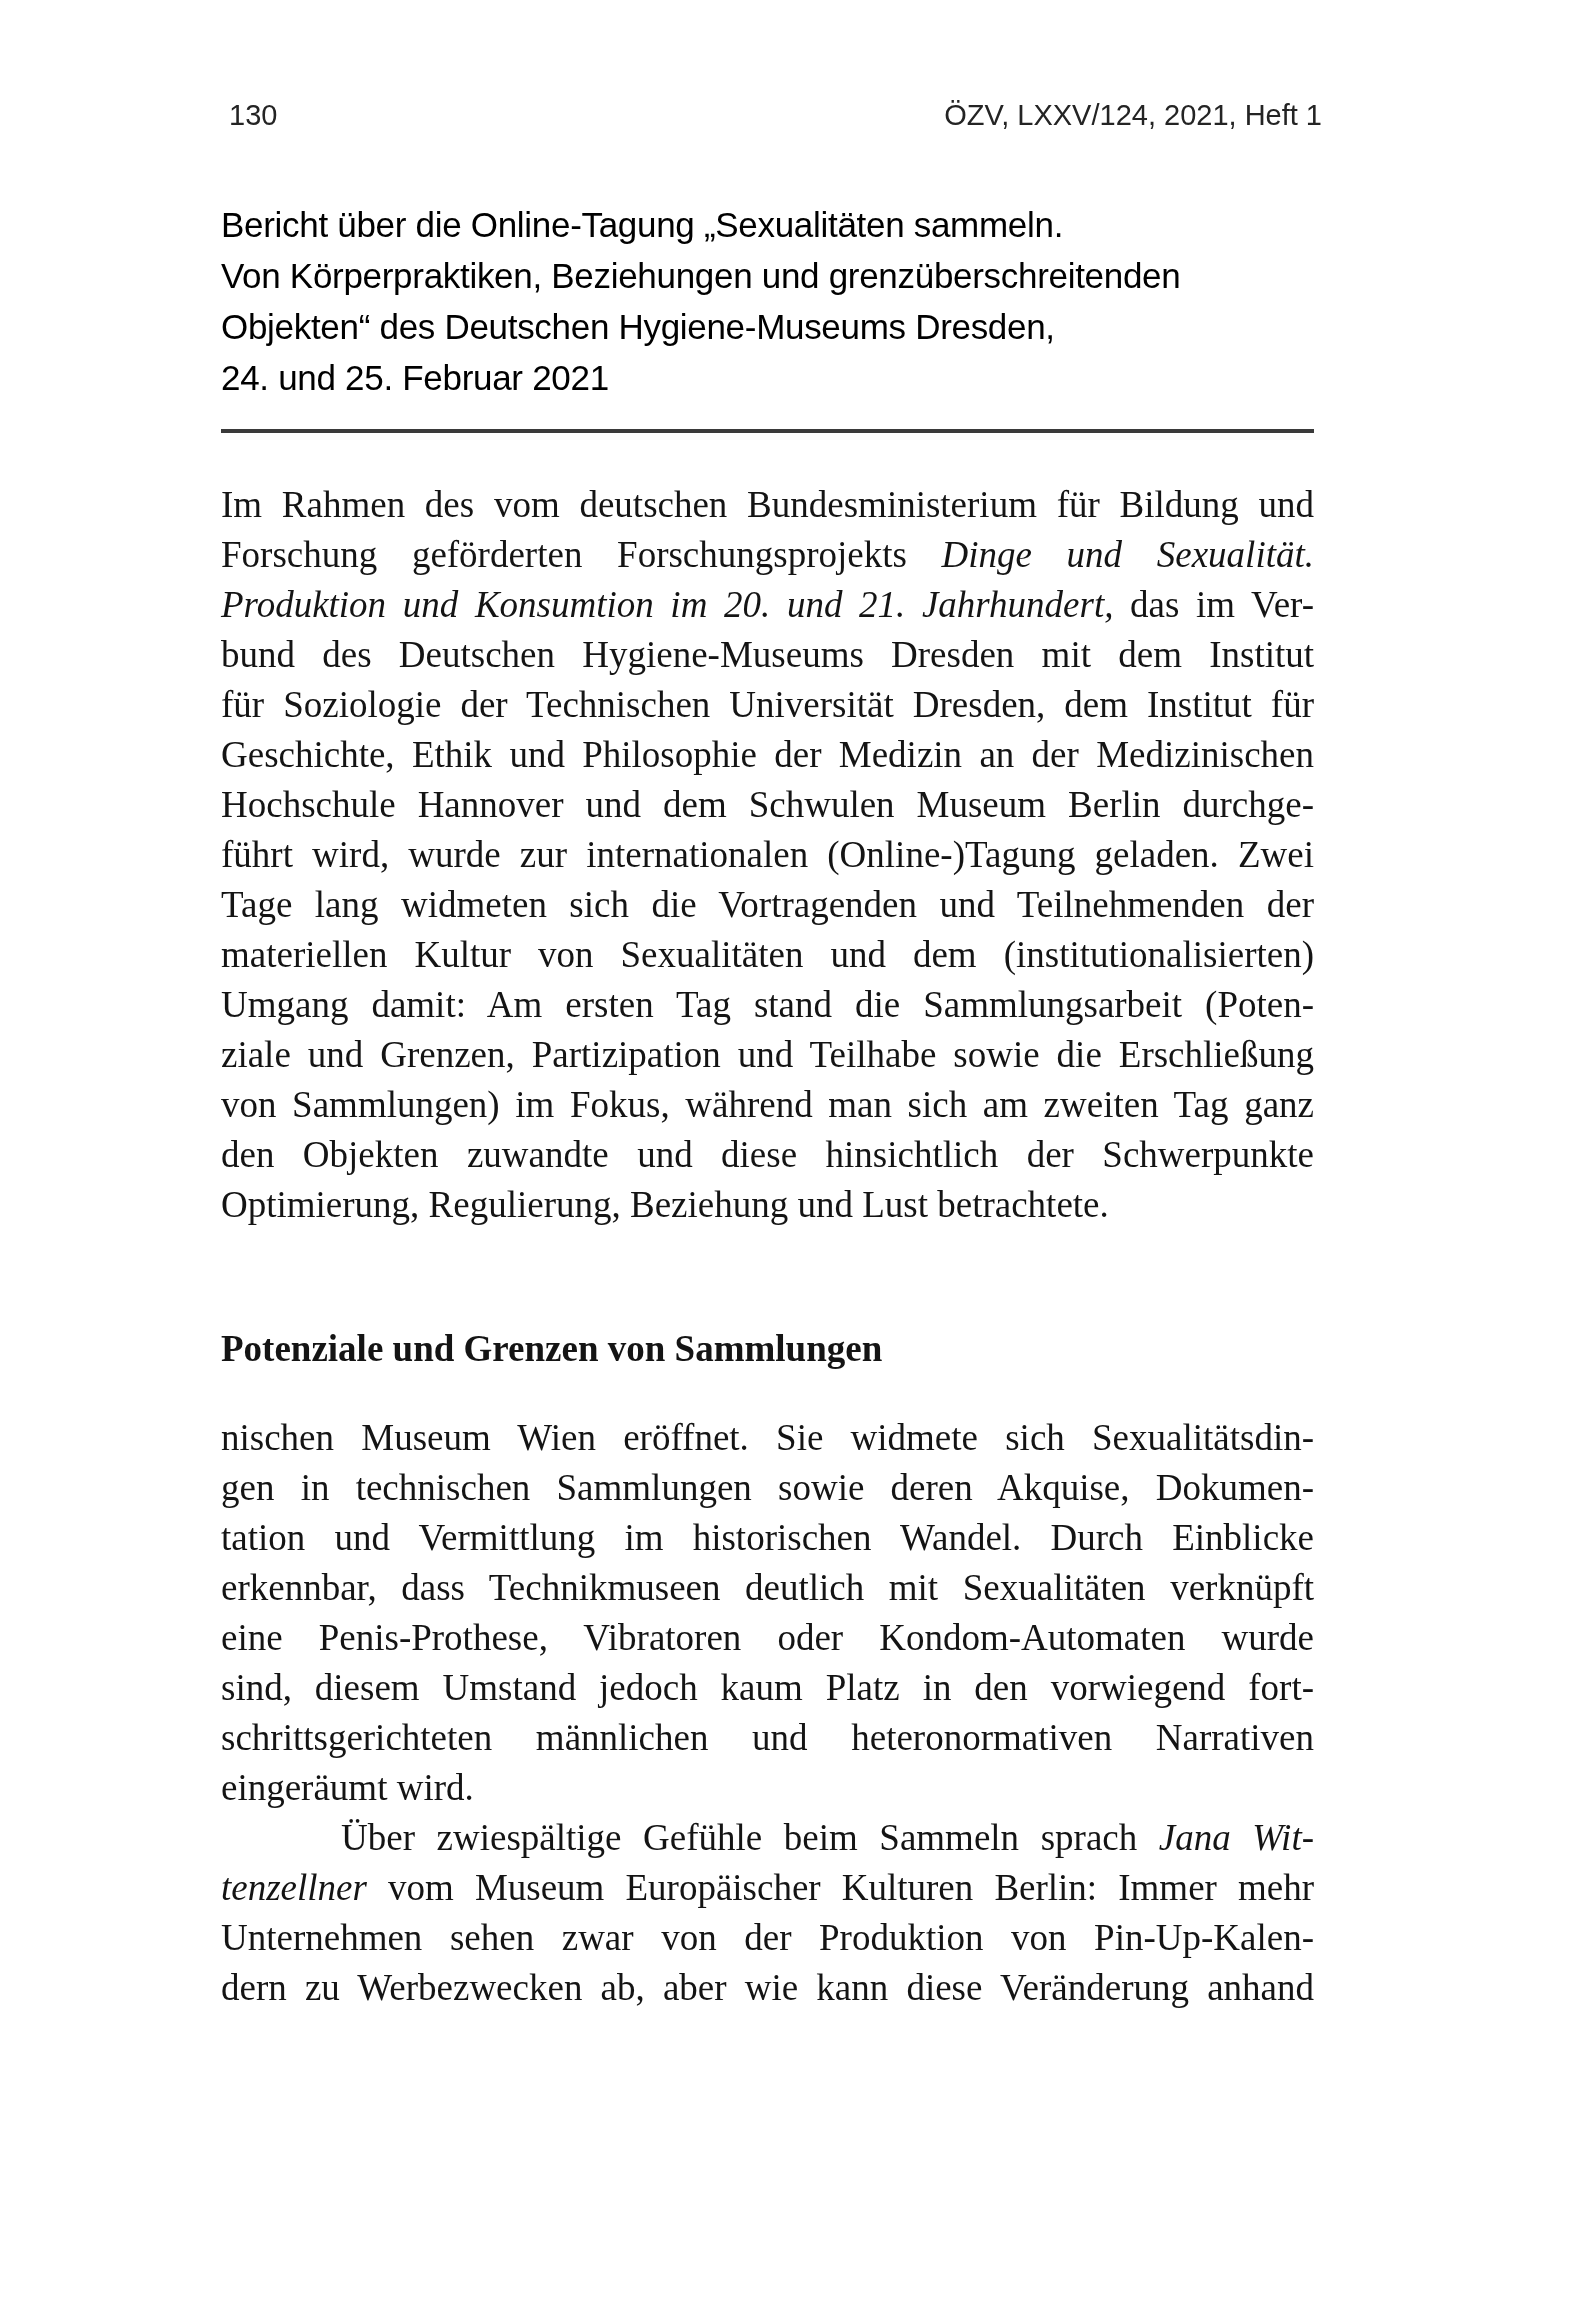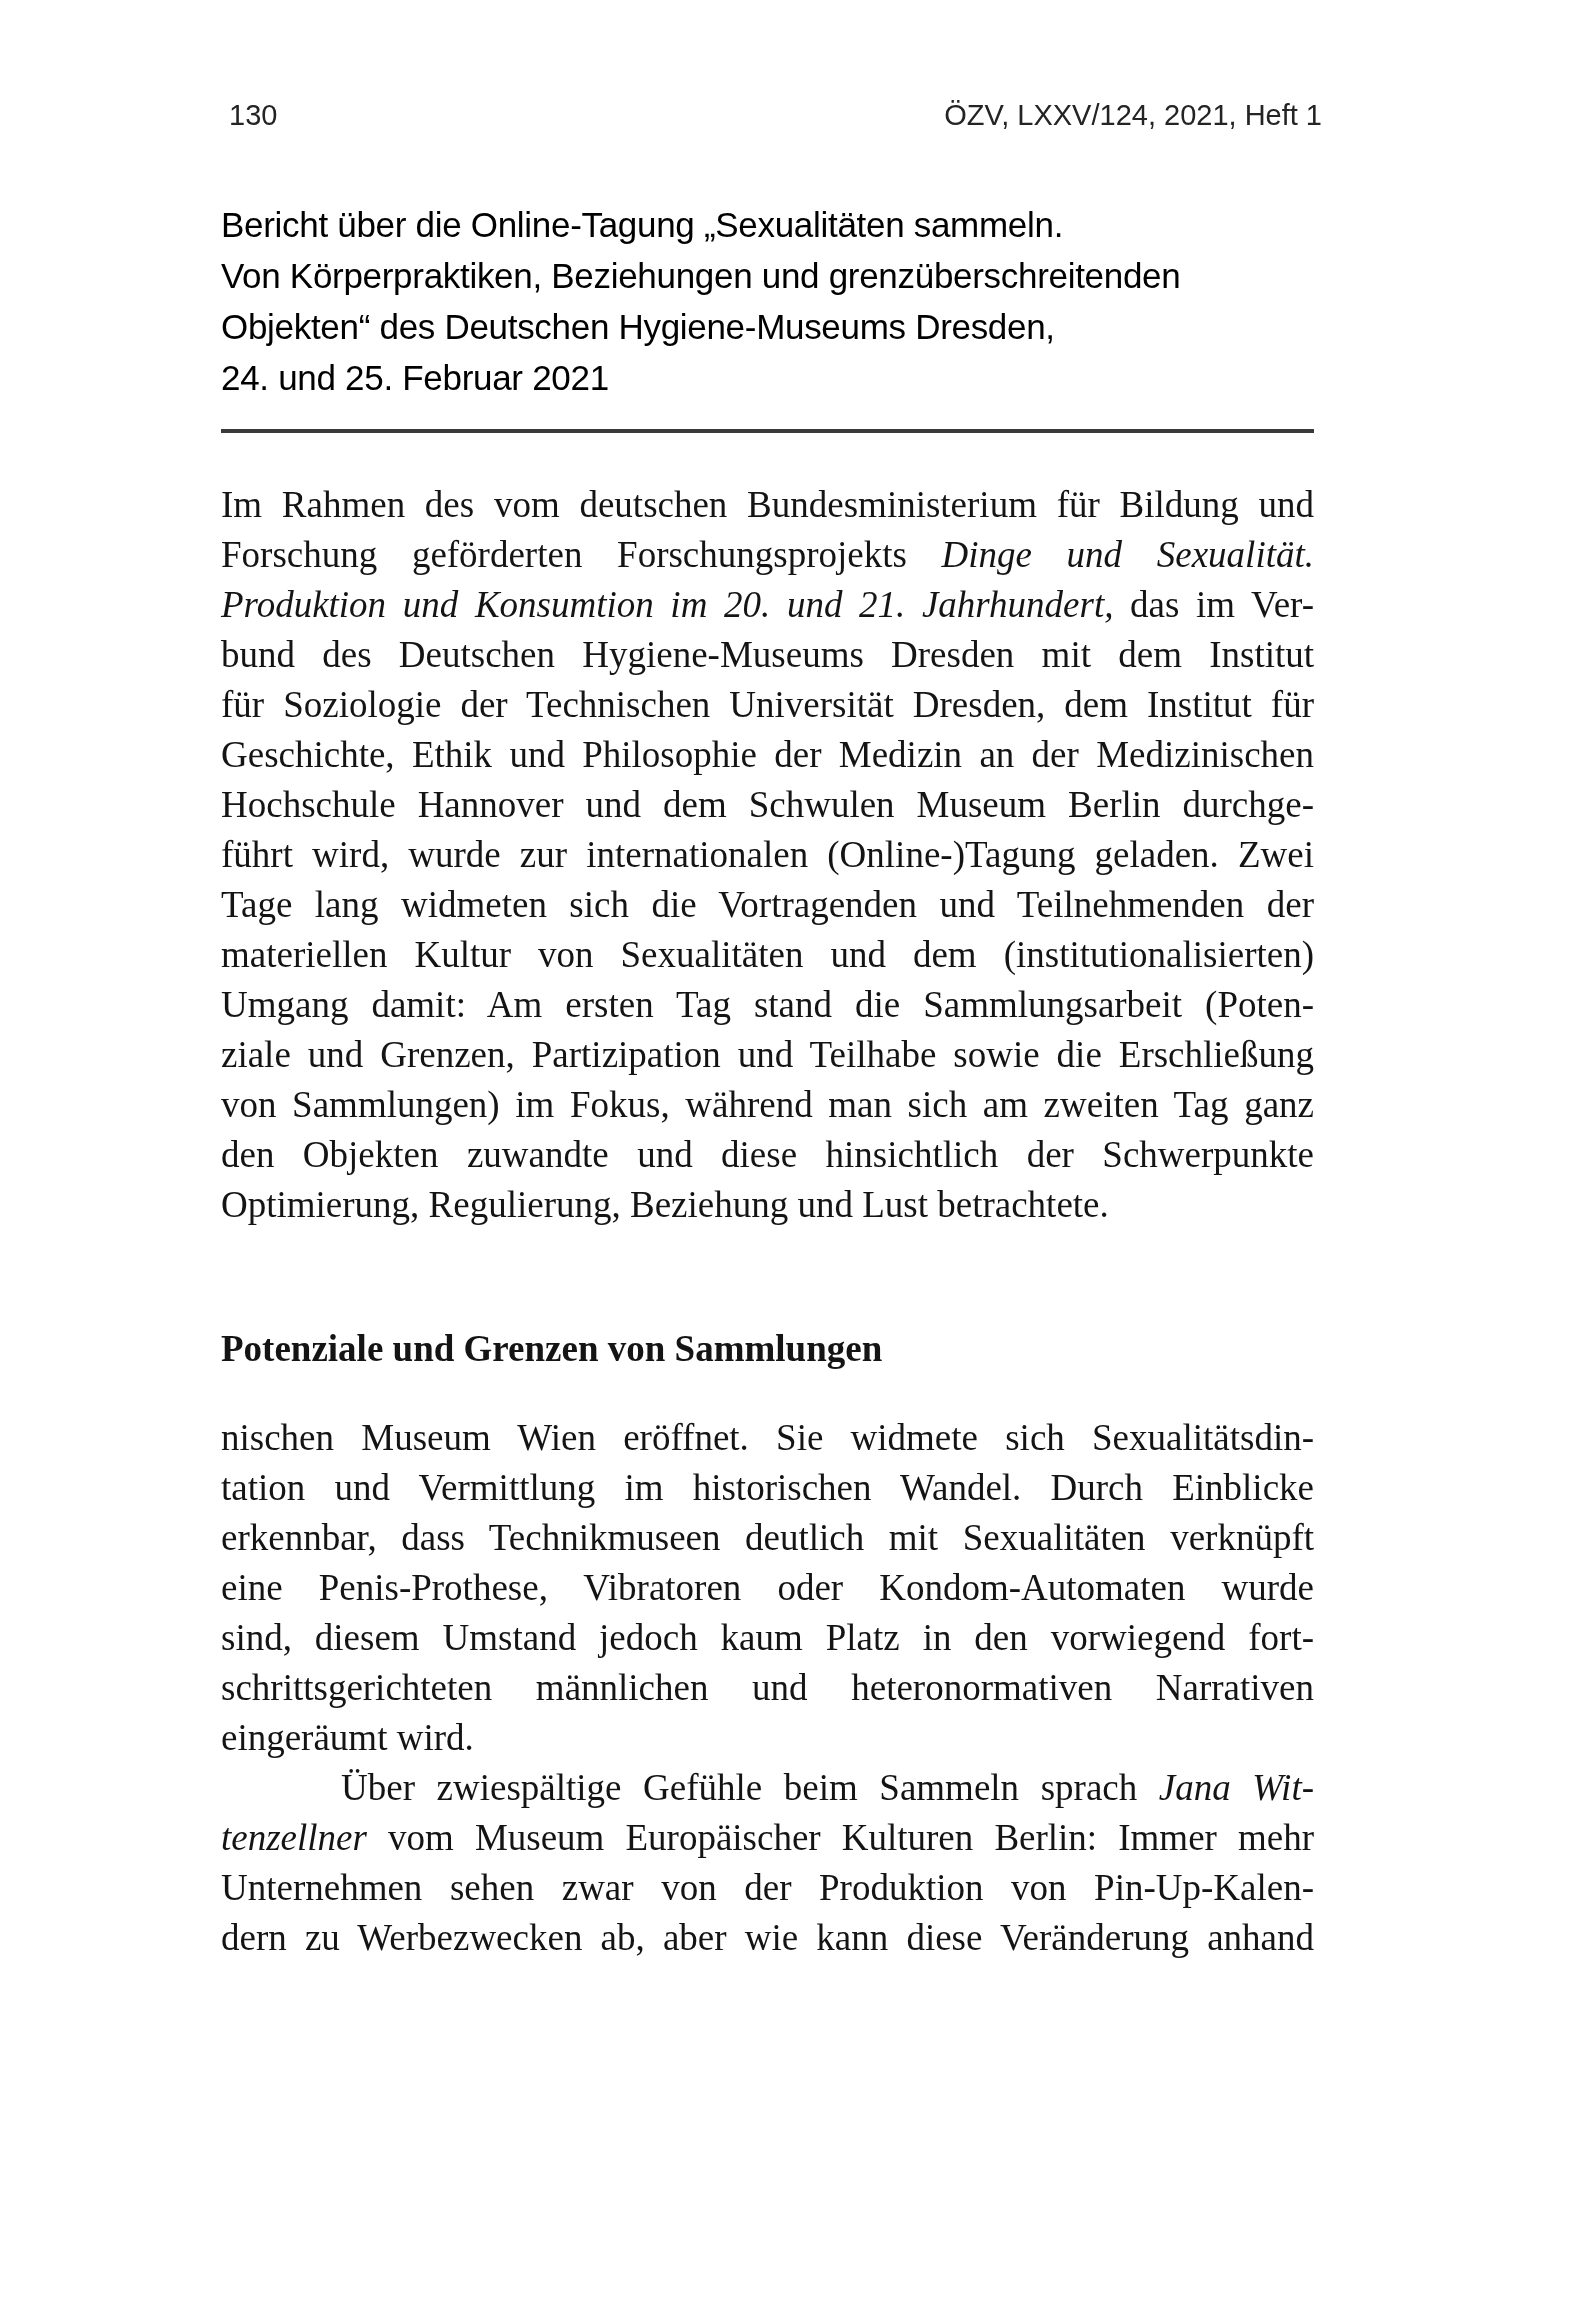--- a/index.html
+++ b/index.html
@@ -88,20 +88,21 @@
         <div class="line"><span>materiellen Kultur von Sexualitäten und dem (institutionalisierten)</span></div>
         <div class="line"><span>Umgang damit: Am ersten Tag stand die Sammlungsarbeit (Poten-</span></div>
         <div class="line"><span>ziale und Grenzen, Partizipation und Teilhabe sowie die Erschließung</span></div>
         <div class="line"><span>von Sammlungen) im Fokus, während man sich am zweiten Tag ganz</span></div>
         <div class="line"><span>den Objekten zuwandte und diese hinsichtlich der Schwerpunkte</span></div>
         <div class="line no-just"><span>Optimierung, Regulierung, Beziehung und Lust betrachtete.</span></div>
       </div>
       <h2 class="heading sec-1">Potenziale und Grenzen von Sammlungen</h2>
       <div class="para sec-2">
         <div class="line"><span>nischen Museum Wien eröffnet. Sie widmete sich Sexualitätsdin-</span></div>
+        <div class="line"><span>gen in technischen Sammlungen sowie deren Akquise, Dokumen-</span></div>
         <div class="line"><span>tation und Vermittlung im historischen Wandel. Durch Einblicke</span></div>
         <div class="line"><span>erkennbar, dass Technikmuseen deutlich mit Sexualitäten verknüpft</span></div>
         <div class="line"><span>eine Penis-Prothese, Vibratoren oder Kondom-Automaten wurde</span></div>
         <div class="line"><span>sind, diesem Umstand jedoch kaum Platz in den vorwiegend fort-</span></div>
         <div class="line"><span>schrittsgerichteten männlichen und heteronormativen Narrativen</span></div>
         <div class="line no-just"><span>eingeräumt wird.</span></div>
         <div class="line ind"><span>Über zwiespältige Gefühle beim Sammeln sprach </span><span class="it">Jana Wit-</span></div>
         <div class="line"><span class="it">tenzellner</span><span> vom Museum Europäischer Kulturen Berlin: Immer mehr</span></div>
         <div class="line"><span>Unternehmen sehen zwar von der Produktion von Pin-Up-Kalen-</span></div>
         <div class="line"><span>dern zu Werbezwecken ab, aber wie kann diese Veränderung anhand</span></div>

